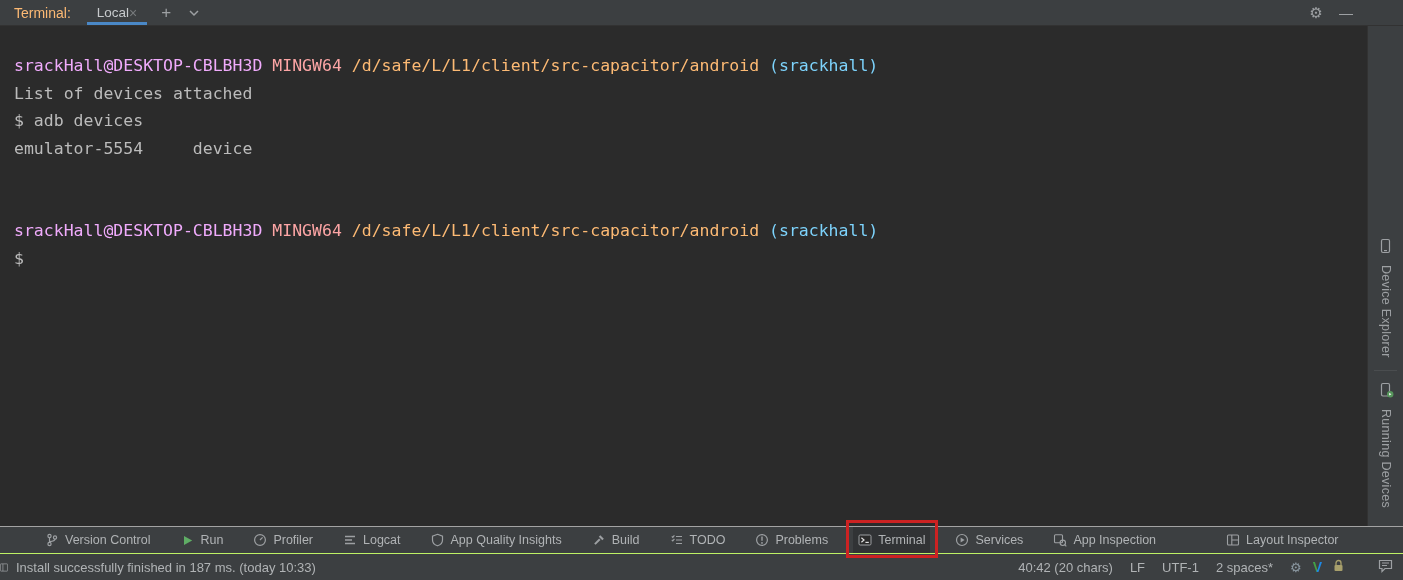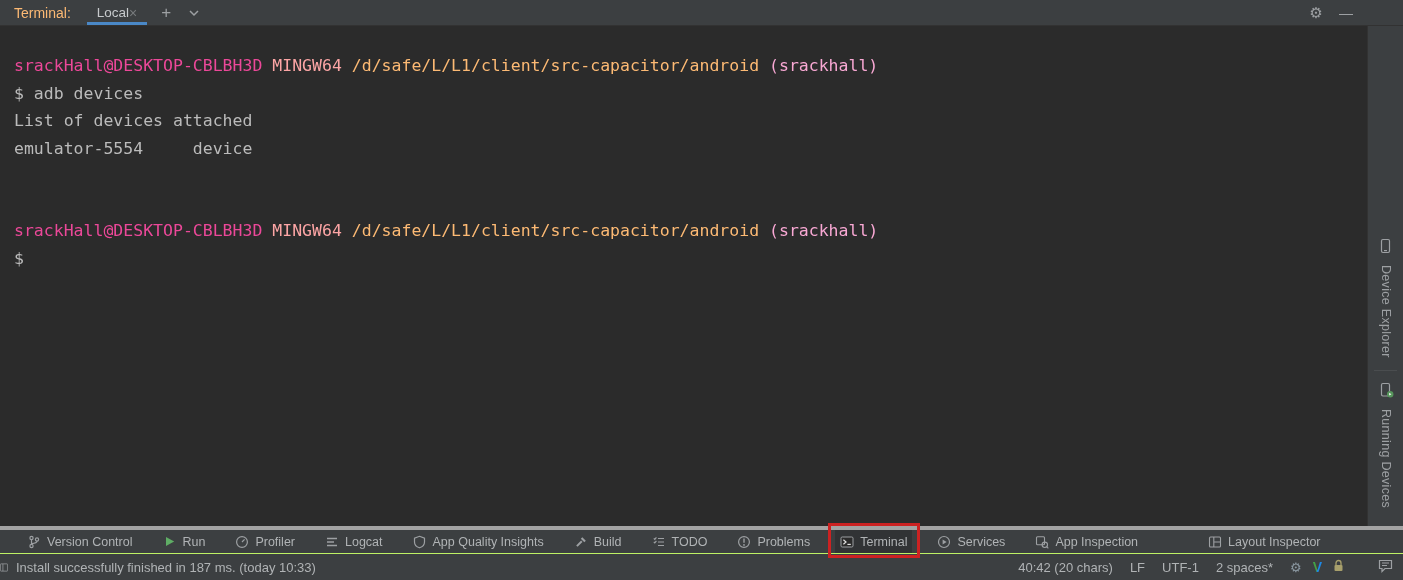--- a/index.html
+++ b/index.html
@@ -21,38 +21,38 @@
   .spacer{flex:1}
   .gear{font-size:15px}
   .minimize{font-size:14px;margin-left:8px;margin-right:46px}
 
   
   .terminal{position:absolute;top:26px;left:0;right:36px;bottom:54px;background:#2b2b2b;
             padding:26px 0 0 14px;font-family:"DejaVu Sans Mono","Liberation Mono",monospace;
             font-size:16.5px;line-height:27.5px;cursor:text}
   .term-line{height:27.5px;white-space:pre}
   .c-fg{color:#bbbbbb}
-  .c-green{color:#ec4899}
+  .c-green{color:#f0abfc}
   .c-purple{color:#fca5a5}
   .c-yellow{color:#fdba74}
-  .c-cyan{color:#f9a8d4}
+  .c-cyan{color:#7dd3fc}
 
   
   .right-stripe{position:absolute;top:26px;right:0;width:36px;bottom:54px;background:#3c3f41;
                 border-left:1px solid #323232}
   .stripe-btn{position:absolute;left:0;width:100%;display:flex;flex-direction:column;align-items:center;
               gap:7px;cursor:default}
   .stripe-btn.s0{top:212px}
   .stripe-btn.s1{top:356px}
   .stripe-sep{position:absolute;top:344px;left:6px;right:6px;height:1px;background:#4a4d4f}
   .stripe-label{writing-mode:vertical-rl;font-size:12.5px;color:#9da0a3;letter-spacing:.3px}
 
   
   .toolbar{position:absolute;left:0;right:0;bottom:27px;height:27px;background:#3c3f41;
-           border-top:4px solid #a3a3a3;display:flex;align-items:center;padding-left:22px;gap:20px;
+           border-top:1px solid #a3a3a3;display:flex;align-items:center;padding-left:40px;gap:20px;
            font-size:12.5px;color:#b0b3b5}
   .tb-item{display:flex;align-items:center;gap:6px;height:100%;padding:0 5px;position:relative;cursor:default}
   .tb-item.active{background:rgba(0,0,0,.18)}
   .tb-item:last-child{margin-left:40px}
   .tb-ic{display:inline-flex;width:14px;height:14px;align-items:center;justify-content:center}
   .tb-ic svg{display:block}
   .red-annotation{position:absolute;left:-7px;right:-8px;top:-7px;bottom:-5px;border:3px solid #cc2222;
                   pointer-events:none;z-index:9}
 
   
@@ -86,22 +86,22 @@
         <path d="M2 2l4 4 4-4" fill="none" stroke="#9da0a3" stroke-width="1.5"></path>
       </svg>
   </span>
   <span class="spacer"></span>
   <span class="bar-btn gear">⚙</span>
   <span class="bar-btn minimize">—</span>
 </div>
 
 <div class="terminal">
     <div class="term-line"><span class="c-green">srackHall@DESKTOP-CBLBH3D</span><span class="c-fg"> </span><span class="c-purple">MINGW64</span><span class="c-fg"> </span><span class="c-yellow">/d/safe/L/L1/client/src-capacitor/android</span><span class="c-fg"> </span><span class="c-cyan">(srackhall)</span></div>
+    <div class="term-line"><span class="c-fg">List of devices attached</span></div>
     <div class="term-line"><span class="c-fg">$ adb devices</span></div>
-    <div class="term-line"><span class="c-fg">List of devices attached</span></div>
     <div class="term-line"><span class="c-fg">emulator-5554     device</span></div>
     <div class="term-line">&nbsp;</div>
     <div class="term-line">&nbsp;</div>
     <div class="term-line"><span class="c-green">srackHall@DESKTOP-CBLBH3D</span><span class="c-fg"> </span><span class="c-purple">MINGW64</span><span class="c-fg"> </span><span class="c-yellow">/d/safe/L/L1/client/src-capacitor/android</span><span class="c-fg"> </span><span class="c-cyan">(srackhall)</span></div>
     <div class="term-line"><span class="c-fg">$</span></div>
   </div>
 
 <div class="right-stripe">
   <span class="stripe-sep"></span>
 <div class="stripe-btn s0">

